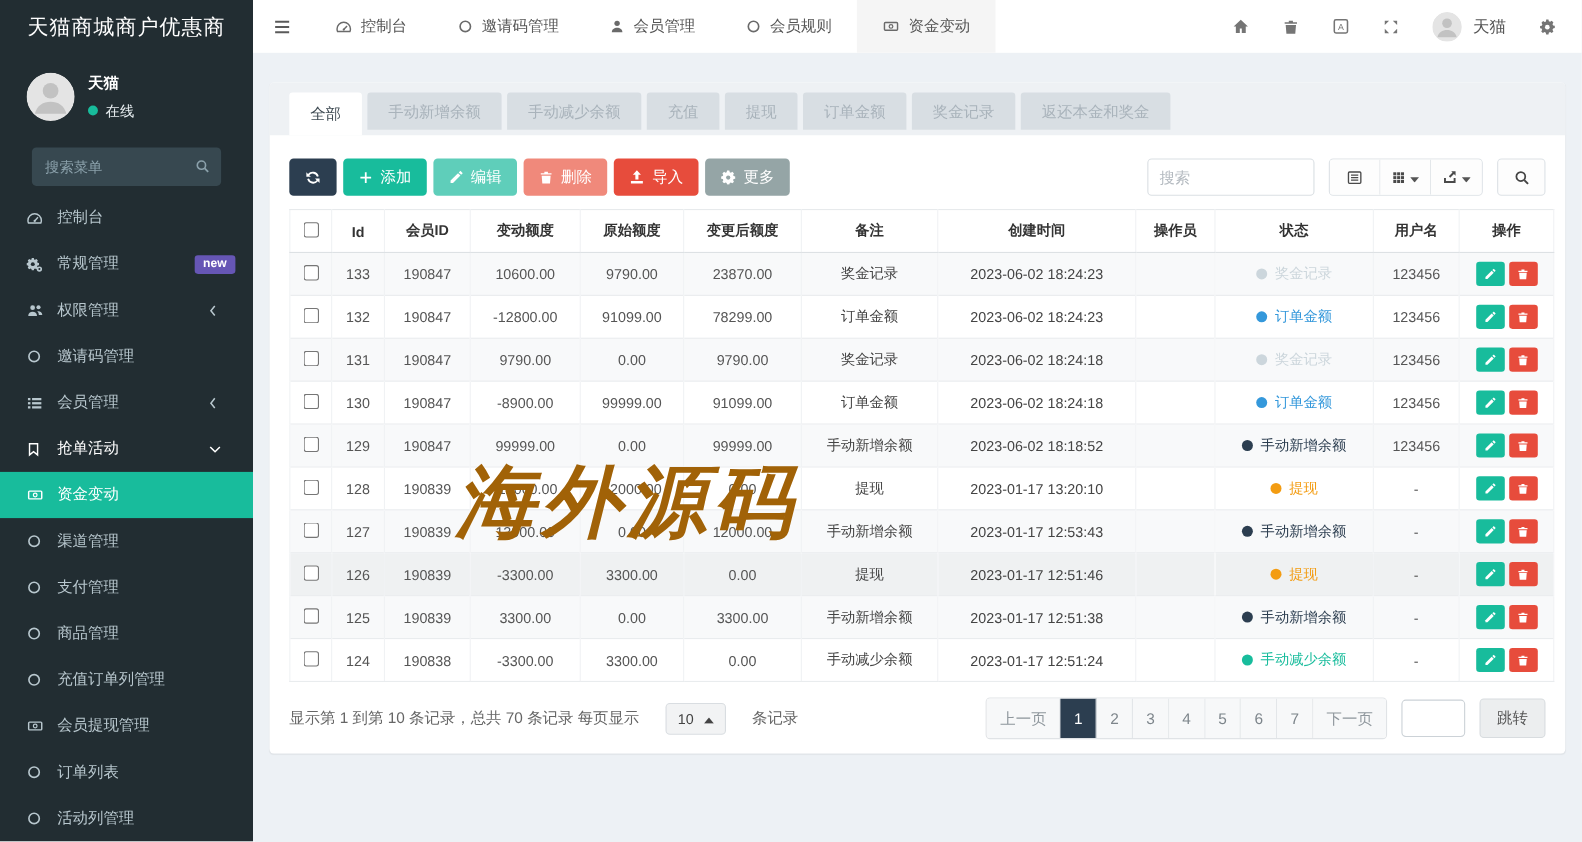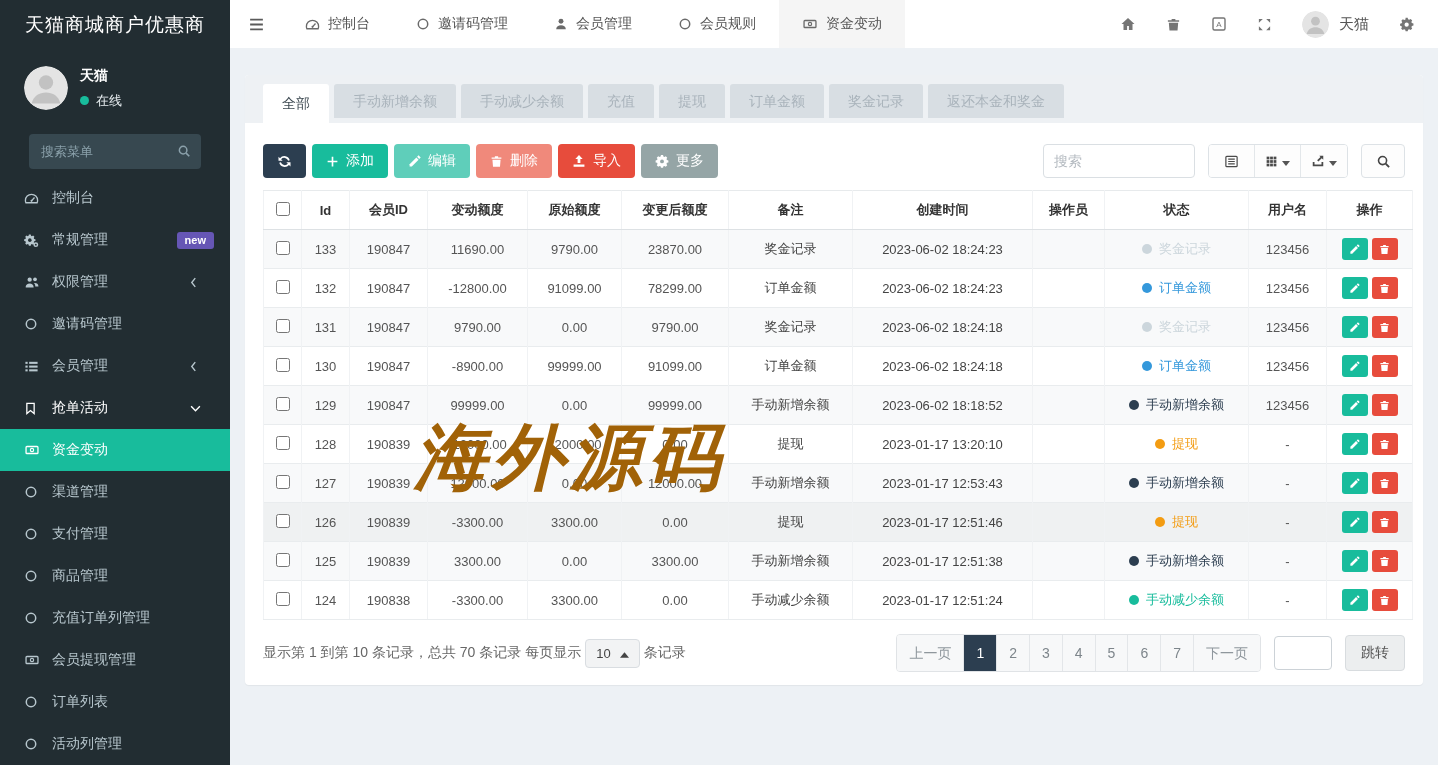--- a/index.html
+++ b/index.html
@@ -80,21 +80,21 @@
   .remark, .created { color:#444; }
   .status-cell { display:inline-flex; align-items:center; gap:7px; font-size:13px; }
   .dot { width:10px; height:10px; border-radius:50%; display:inline-block; }
   .act-btn { width:26px; height:22px; border:none; border-radius:3px; display:inline-flex; align-items:center; justify-content:center; color:#fff; cursor:pointer; margin:0 2px; }
   .act-edit { background:#18bc9c; }
   .act-del { background:#e74c3c; }
   input[type="checkbox"] { width:14px; height:14px; cursor:pointer; }
 
   
   .table-footer { display:flex; align-items:center; margin-top:14px; color:#666; font-size:14px; }
-  .page-size { display:inline-flex; align-items:center; gap:9px; border:1px solid #d9dde1; background:#f2f3f4; border-radius:4px; padding:6px 10px; margin:0 4px; font-size:13px; color:#444; cursor:pointer; }
+  .page-size { display:inline-flex; align-items:center; gap:9px; border:1px solid #d9dde1; background:#f2f3f4; border-radius:4px; padding:6px 10px; margin:0 24px; font-size:13px; color:#444; cursor:pointer; }
   .page-size .caret { color:#444; }
   .pagination { margin-left:auto; display:flex; align-items:center; }
   .page-group { display:flex; border:1px solid #e0e3e6; border-radius:4px; overflow:hidden; }
   .page-btn { min-width:32px; height:36px; line-height:36px; padding:0 12px; text-align:center; background:#f7f8f9; color:#8f979d; font-size:14px; border-right:1px solid #e3e6e9; cursor:pointer; }
   .page-btn:last-child { border-right:none; }
   .page-btn.num { padding:0 12px; color:#7d858b; }
   .page-btn.active { background:#2c3e50; color:#fff; }
   .jump-input { width:58px; height:34px; border:1px solid #ccd2d7; border-radius:4px; margin:0 13px; outline:none; padding:0 8px; }
   .jump-btn { height:36px; padding:0 15px; background:#eceeef; border:1px solid #d8dcdf; border-radius:4px; color:#555; font-size:14px; cursor:pointer; }
 
@@ -524,21 +524,21 @@
                 <th>状态</th>
                 <th>用户名</th>
                 <th>操作</th>
               </tr>
             </thead>
           <tbody id="table-body">
               <tr class="striped">
                 <td><input type="checkbox" style=""></td>
                 <td>133</td>
                 <td>190847</td>
-                <td>11690.00</td>
+                <td>10600.00</td>
                 <td>9790.00</td>
                 <td>23870.00</td>
                 <td class="remark">奖金记录</td>
                 <td class="created">2023-06-02 18:24:23</td>
                 <td></td>
                 <td><span class="status-cell">
                     <span class="dot" style="background: rgb(204, 214, 220);"></span>
                     <span style="color: rgb(204, 214, 220);">奖金记录</span>
                   </span></td>
                 <td>123456</td>

